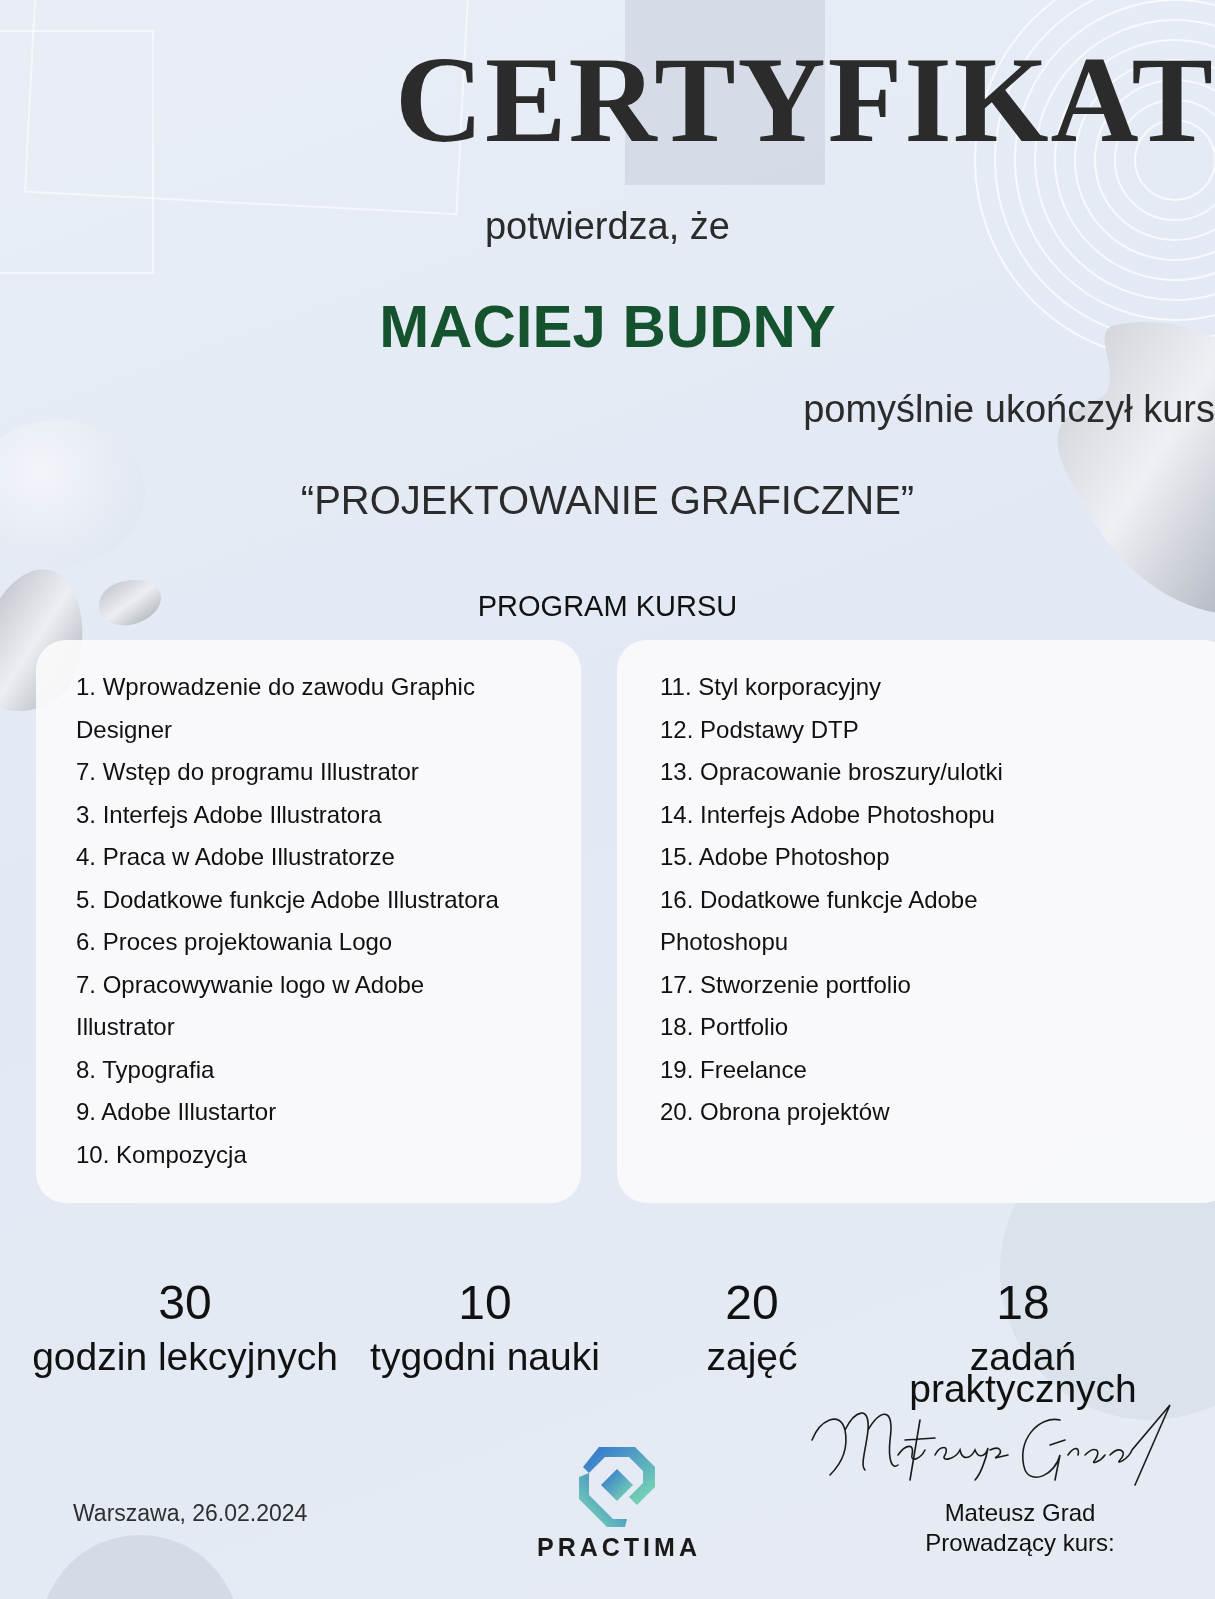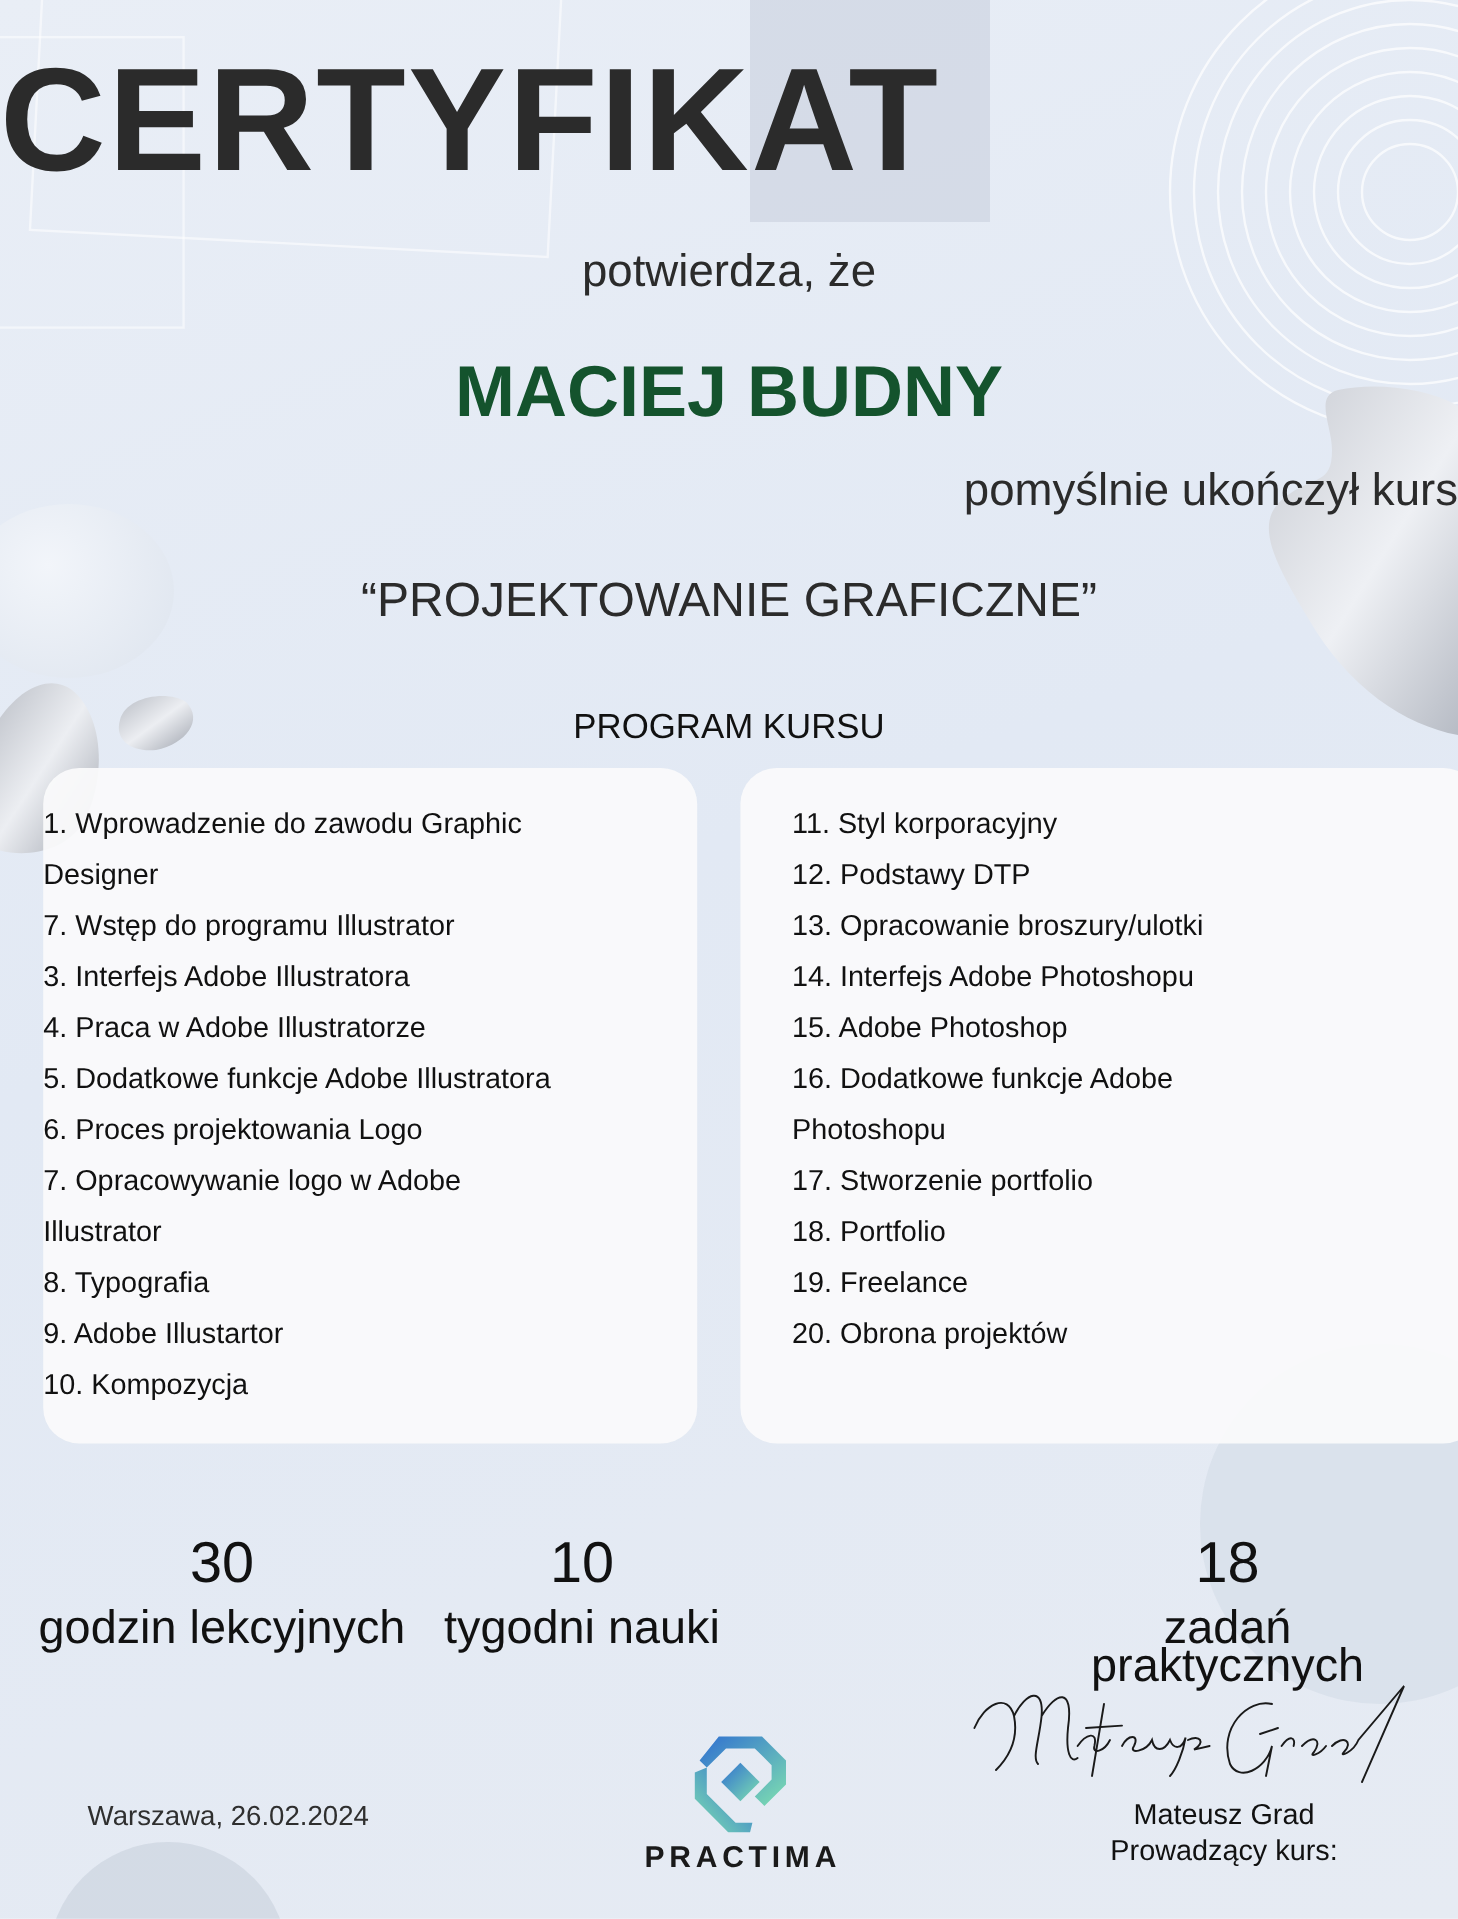--- a/index.html
+++ b/index.html
@@ -12,29 +12,29 @@
   .frame1 { left: 30px; top: -40px; width: 430px; height: 240px; border: 2px solid rgba(255,255,255,0.55); transform: rotate(3deg); }
   .frame2 { left: -20px; top: 30px; width: 170px; height: 240px; border: 2px solid rgba(255,255,255,0.5); }
   .grey-rect { left: 625px; top: 0; width: 200px; height: 185px; background: rgba(180,190,205,0.35); }
   .rings { right: -120px; top: -40px; width: 460px; height: 460px; }
   .blob-right { left: 1040px; top: 315px; width: 200px; height: 300px; }
   .blob-left { left: -10px; top: 555px; width: 190px; height: 160px; }
   .sphere { left: -30px; top: 420px; width: 175px; height: 145px; border-radius: 50%; background: radial-gradient(circle at 40% 35%, #f2f5fa, #dde4ee); }
   .bottom-circle { left: 40px; top: 1535px; width: 200px; height: 200px; border-radius: 50%; background: rgba(200,208,220,0.6); }
   .br-circle { left: 1000px; top: 1120px; width: 300px; height: 300px; border-radius: 50%; background: rgba(210,218,230,0.55); }
 
-  .title { position: absolute; left: 0; right: 0; top: 30px; text-align: left; font-weight: 900; font-size: 122px; letter-spacing: 2px; color: #2b2b2b; }
+  .title { position: absolute; left: 0; right: 0; top: 30px; text-align: right; font-weight: 900; font-size: 122px; letter-spacing: 2px; color: #2b2b2b; font-family: Liberation Serif, serif; }
   .confirms { position: absolute; left: 0; right: 0; top: 205px; text-align: center; font-size: 38px; color: #2b2b2b; }
   .name { position: absolute; left: 0; right: 0; top: 292px; text-align: center; font-weight: 900; font-size: 60px; color: #14532d; }
   .completed { position: absolute; left: 0; right: 0; top: 388px; text-align: right; font-size: 38px; color: #2b2b2b; }
   .course { position: absolute; left: 0; right: 0; top: 478px; text-align: center; font-size: 40px; color: #2b2b2b; }
   .program-head { position: absolute; left: 0; right: 0; top: 590px; text-align: center; font-size: 29px; color: #111; }
 
   .card { position: absolute; top: 640px; height: 563px; background: rgba(250,250,251,0.94); border-radius: 30px; box-sizing: border-box; padding: 26px 0 0 0; }
-  .card.left { left: 36px; width: 545px; }
+  .card.left { left: 36px; width: 545px; padding-left: 40px; }
   .card.right { left: 617px; width: 616px; padding-left: 43px; }
   .card ul { list-style: none; margin: 0; padding: 0; }
   .card li { font-size: 24px; line-height: 42.5px; color: #111; white-space: pre-wrap; }
 
   .stats { position: absolute; top: 1265px; left: 0; right: 0; height: 130px; }
   .stat { position: absolute; text-align: center; width: 320px; }
   .stat .num { font-size: 48px; line-height: 76px; color: #111; }
   .stat .lbl { font-size: 39px; line-height: 32px; color: #111; }
 
   .date { position: absolute; left: 73px; top: 1500px; font-size: 23px; color: #2f2f2f; }
@@ -126,20 +126,24 @@
 
 <div class="stats">
   <div class="stat" style="left:25px">
     <div class="num">30</div>
     <div class="lbl">godzin lekcyjnych</div>
   </div>
   <div class="stat" style="left:325px">
     <div class="num">10</div>
     <div class="lbl">tygodni nauki</div>
   </div>
+  <div class="stat" style="left:592px">
+    <div class="num">20</div>
+    <div class="lbl">zajęć</div>
+  </div>
   <div class="stat" style="left:863px">
     <div class="num">18</div>
     <div class="lbl">zadań praktycznych</div>
   </div>
 </div>
 
 <div class="date">Warszawa, 26.02.2024</div>
 
 <div class="logo">
   <svg width="80" height="82" viewBox="0 0 80 82">

